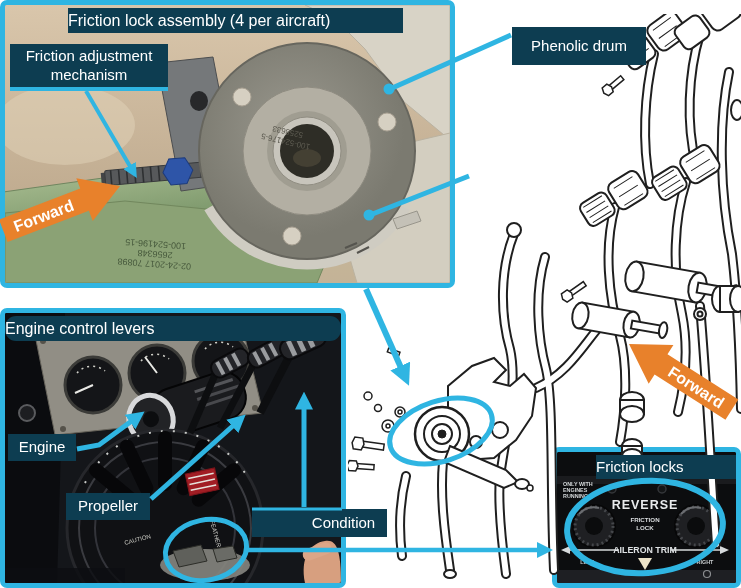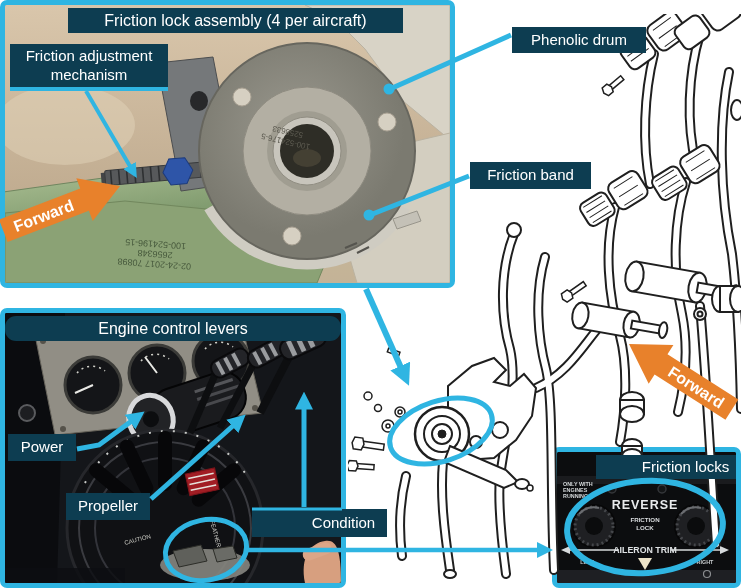--- a/index.html
+++ b/index.html
@@ -6,31 +6,31 @@
   .canvas{position:relative;width:741px;height:588px;background:#ffffff;overflow:hidden;
           font-family:"Liberation Sans",sans-serif;}
   .canvas svg text{font-family:"Liberation Sans",sans-serif;}
 
   .panel{position:absolute;border:5px solid #2FB5E2;border-radius:7px;overflow:hidden;
          box-sizing:border-box;background:#111;}
   .panel-a{left:0;top:0;width:455px;height:288px;background:#c9b49a;}
   .panel-b{left:0;top:308px;width:346px;height:280px;background:#14161a;}
   .panel-c{left:552px;top:447px;width:189px;height:141px;background:#0c0d0f;}
 
-  .ptitle{position:absolute;background:#0D3D51;color:#fff;text-align:center;
+  .ptitle{position:absolute;background:#0D3D51;color:#fff;text-align:left;
           font-size:16px;line-height:25px;z-index:5;white-space:nowrap;}
   .ptitle-a{left:63px;top:3px;width:335px;height:25px;}
   .ptitle-b{left:0;top:3px;width:336px;height:25px;border-radius:11px;}
   .ptitle-c{left:0;top:3px;width:179px;height:24px;font-size:15px;line-height:24px;margin-left:39px;}
 
   .callout{position:absolute;background:#0D3D51;color:#fff;display:flex;align-items:center;
            justify-content:center;text-align:center;font-size:15px;line-height:1.25;z-index:6;}
   .co-adjust{left:5px;top:39px;width:158px;height:47px;border-bottom:4px solid #2FB5E2;
              box-sizing:border-box;padding:2px 2px;}
-  .co-phenolic{left:512px;top:27px;width:134px;height:26px;}
+  .co-phenolic{left:512px;top:27px;width:134px;height:38px;}
   .co-band{left:470px;top:162px;width:121px;height:27px;}
   .co-power{left:8px;top:434px;width:68px;height:27px;}
   .co-propeller{left:66px;top:493px;width:84px;height:27px;}
   .co-condition{left:252px;top:509px;width:87px;height:28px;padding-left:48px;}
 
   .photo-svg{position:absolute;left:0;top:0;}
   .drawing{position:absolute;left:348px;top:14px;z-index:1;}
   .overlay{position:absolute;left:0;top:0;z-index:9;pointer-events:none;}
 </style>
 </head>
@@ -376,22 +376,21 @@
         <text x="30" y="112" text-anchor="middle" font-size="5.4" font-weight="bold" fill="#c9cdcf">LEFT</text>
         <text x="148" y="112" text-anchor="middle" font-size="5.4" font-weight="bold" fill="#c9cdcf">RIGHT</text>
         <polygon points="81,106 95,106 88,118" fill="#ece3c8"></polygon>
       </g>
       <circle cx="150" cy="122" r="3.5" fill="none" stroke="#8b8d90" stroke-width="1.2"></circle>
     </svg>
     <div class="ptitle ptitle-c">Friction locks</div>
   </section>
 
   <div class="callout co-phenolic">Phenolic drum</div>
-  <div class="callout co-band">Friction band</div>
-  <div class="callout co-power">Power</div>
+  <div class="callout co-power">Engine</div>
   <div class="callout co-propeller">Propeller</div>
   <div class="callout co-condition">Condition</div>
 
   <svg class="overlay" width="741" height="588" viewBox="0 0 741 588">
     <defs>
       <marker id="ah" viewBox="0 0 10 10" refX="2" refY="5" markerWidth="3.6" markerHeight="3.6" orient="auto-start-reverse">
           <path d="M0,0 L10,5 L0,10 Z" fill="#2FB5E2"></path>
         </marker>
     </defs>
 

